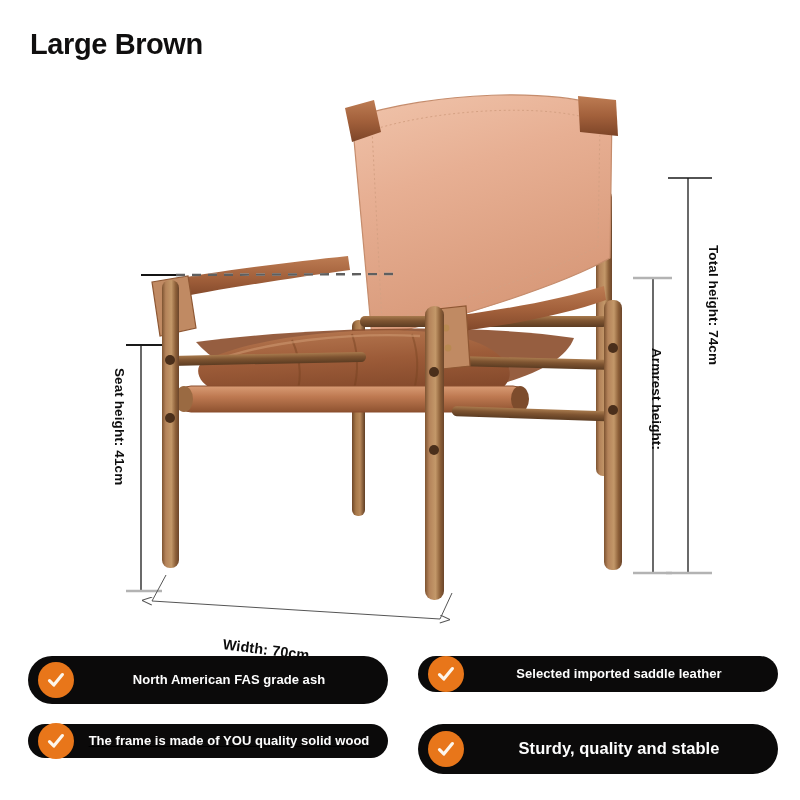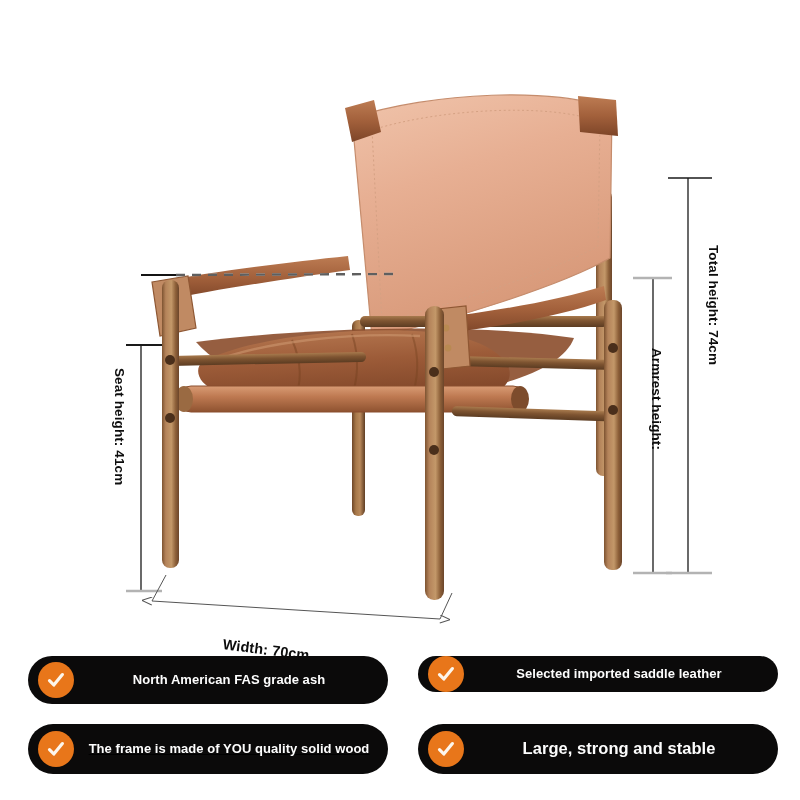--- a/index.html
+++ b/index.html
@@ -62,28 +62,29 @@
     color:#fdfdfd;
     font-size:13px;font-weight:bold;
     text-align:center;
     padding:0 12px 0 8px;
     line-height:1.18;
     letter-spacing:.05px;
   }
   .badge.big .btext{font-size:16.5px;}
   #badge-0{left:28px;top:6px;width:360px;height:48px;}
   #badge-1{left:418px;top:6px;width:360px;height:36px;}
-  #badge-2{left:28px;top:74px;width:360px;height:50px;text-decoration:underline;}
+  #badge-2{left:28px;top:74px;width:360px;height:34px;text-decoration:underline;}
   #badge-3{left:418px;top:74px;width:360px;height:50px;}
 </style>
 </head>
 <body>
 
 <div id="stage">
 
+  <div class="title">Large Brown</div>
 
   <div class="product-area">
     <svg width="800" height="570" viewBox="0 0 800 570" xmlns="http://www.w3.org/2000/svg">
       <defs>
         <linearGradient id="woodV" x1="0" y1="0" x2="1" y2="0">
           <stop offset="0%" stop-color="#7d5331"></stop>
           <stop offset="22%" stop-color="#b4835a"></stop>
           <stop offset="55%" stop-color="#c39869"></stop>
           <stop offset="80%" stop-color="#8d6039"></stop>
           <stop offset="100%" stop-color="#6b452a"></stop>
@@ -277,17 +278,17 @@
       </span>
       <span class="btext">The frame is made of YOU quality solid wood</span>
     </div>
 
     <div class="badge big" id="badge-3">
       <span class="chk">
         <svg width="22" height="22" viewBox="0 0 22 22">
             <path d="M4.5 11.6 L8.8 16 L17.4 5.6" fill="none" stroke="#fdf6ec" stroke-width="3.2" stroke-linecap="round" stroke-linejoin="round"></path>
           </svg>
       </span>
-      <span class="btext">Large, strong and stable</span>
+      <span class="btext">Sturdy, quality and stable</span>
     </div>
 
   </div>
 </div>
 
 </body></html>

